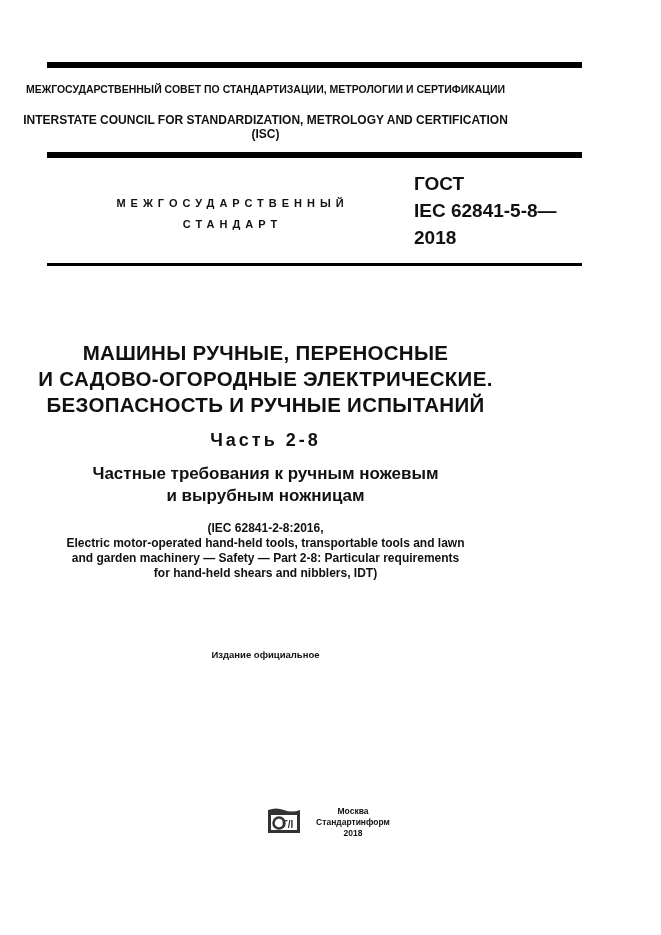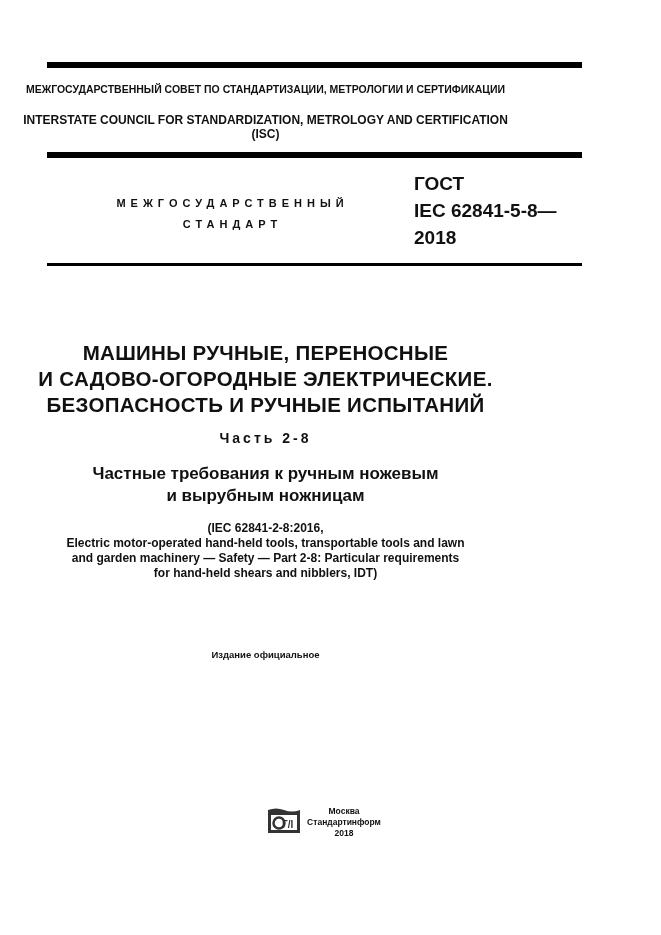--- a/index.html
+++ b/index.html
@@ -9,26 +9,26 @@
   .r1 { top:62px; height:6px; }
   .r2 { top:152px; height:6px; }
   .r3 { top:263px; height:3px; }
   .center { position:absolute; left:0; width:531px; text-align:center; font-weight:bold; }
   .council-ru { top:82px; font-size:10.5px; line-height:14px; }
   .council-en { top:113px; font-size:12px; line-height:14px; }
   .std-label { position:absolute; left:100px; width:265px; text-align:center; top:193px;
                font-weight:bold; font-size:11px; letter-spacing:5px; line-height:21px; }
   .gost { position:absolute; left:414px; top:170px; font-weight:bold; font-size:19px; line-height:27px; }
   .title { top:340px; font-size:20.5px; line-height:26px; letter-spacing:0.3px; }
-  .part { top:430px; font-size:14px; letter-spacing:3px; }
+  .part { top:430px; font-size:18px; letter-spacing:3px; }
   .subtitle { top:463px; font-size:17px; line-height:22px; }
   .intl { top:521px; font-size:12px; line-height:15px; }
   .edition { top:649px; font-size:9.5px;text-align:center; }
   .logo { position:absolute; left:266px; top:806px; width:36px; height:30px; }
-  .pub { position:absolute; left:299px; width:90px; top:806px; text-align:center;
+  .pub { position:absolute; left:308px; width:90px; top:806px; text-align:center;
          font-weight:bold; font-size:8.5px; line-height:11px; }
 </style>
 </head>
 <body>
 
 <div class="rule r1"></div>
 
 <div class="center council-ru">
   <div>МЕЖГОСУДАРСТВЕННЫЙ СОВЕТ ПО СТАНДАРТИЗАЦИИ, МЕТРОЛОГИИ И СЕРТИФИКАЦИИ</div>
 </div>

